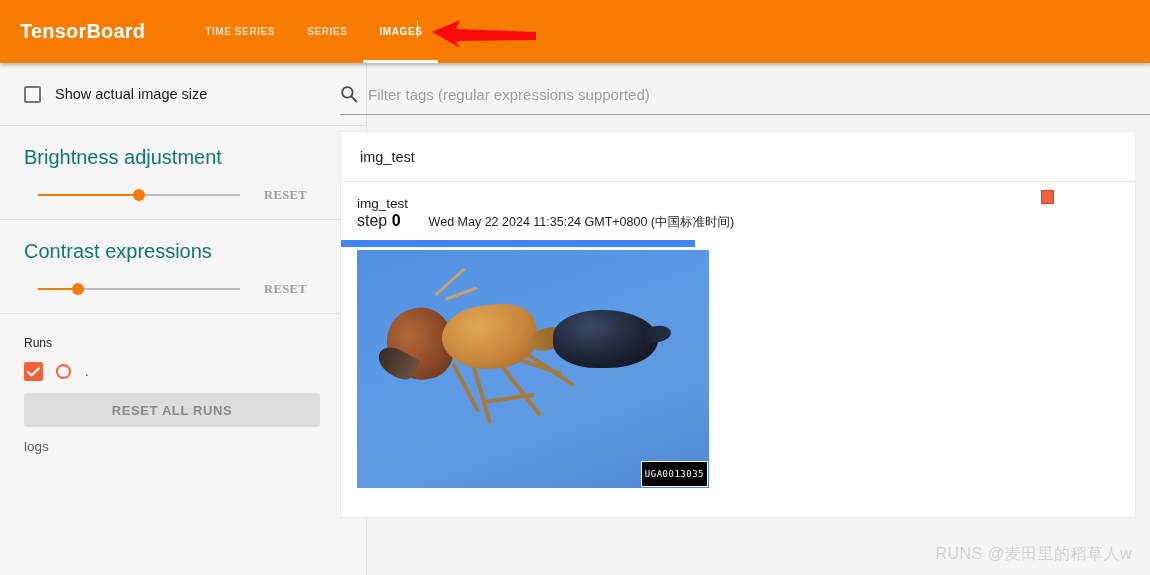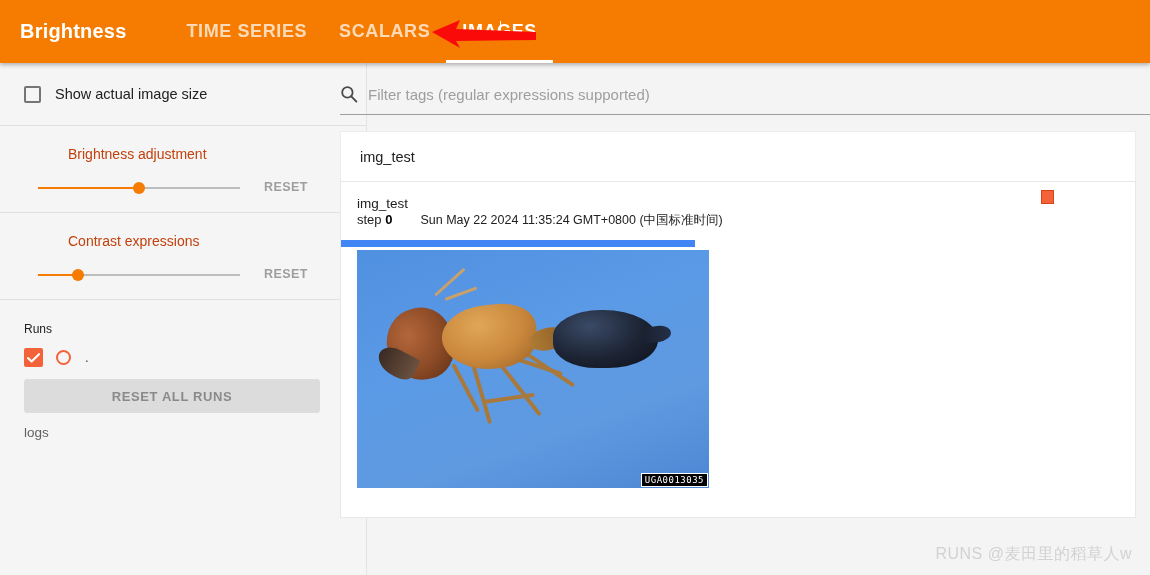--- a/index.html
+++ b/index.html
@@ -23,21 +23,21 @@
   .brand {
     color: #ffffff; font-size: 20px; font-weight: bold;
     margin-left: 20px; letter-spacing: .2px;
   }
   .tabs { display: flex; align-items: stretch; height: 63px; margin-left: 44px; }
   .tab {
     position: relative;
     display: flex; align-items: center; justify-content: center;
     padding: 0 16px; height: 63px;
     color: rgba(255,255,255,.72);
-    font-size: 18px; font-weight: bold; letter-spacing: .6px;
+    font-size: 10px; font-weight: bold; letter-spacing: .6px;
     cursor: pointer; white-space: nowrap;
   }
   .tab.active { color: #ffffff; }
   .tab.active::after {
     content: ""; position: absolute; left: 0; right: 0; bottom: 0;
     height: 3px; background: #ffffff;
   }
   .caret {
     position: absolute; width: 1px; height: 17px; background: #ffffff;
     top: 21px; left: 54px;
@@ -53,22 +53,22 @@
   .divider { height: 1px; background: #e0e0e0; margin: 0; }
 
   .checkline { display: flex; align-items: center; height: 62px; padding: 0 24px; }
   .cbox {
     width: 17px; height: 17px; border: 2px solid #757575; border-radius: 2px;
     background: transparent; flex: none;
   }
   .checkline .lbl { margin-left: 14px; font-size: 14.5px; color: #212121; }
 
   .ctrl { padding: 20px 24px 16px 24px; }
-  .ctrl-title { font-size: 14px; color: #c2410c; margin-bottom: 18px; margin-left: 44px; }
-  .ctrl-row { display: flex; align-items: flex-start; }
+  .ctrl-title { font-size: 20px; color: #0f766e; margin-bottom: 18px; }
+  .ctrl-row { display: flex; align-items: flex-end; font-family: Liberation Serif, serif; }
   .slider { position: relative; width: 202px; height: 16px; margin-left: 14px; }
   .slider .track {
     position: absolute; top: 7px; left: 0; width: 202px; height: 2px; background: #bdbdbd;
   }
   .slider .fill {
     position: absolute; top: 7px; left: 0; height: 2px; background: #f57c00;
   }
   .slider .thumb {
     position: absolute; top: 2px; width: 12px; height: 12px; border-radius: 50%;
     background: #f57c00; margin-left: -6px;
@@ -131,21 +131,21 @@
   }
   .tagcard-title { font-size: 14.5px; color: #212121; }
 
   .imgcard {
     margin-left: 14px; width: 796px; height: 337px;
     background: #ffffff; border: 1px solid #e8e8e8;
     position: relative; padding: 14px 0 0 16px;
   }
   .img-title { font-size: 13.5px; color: #212121; }
   .steprow { display: flex; align-items: baseline; margin-top: 1px; }
-  .step-label { font-size: 13px; color: #212121; }
+  .step-label { font-size: 16px; color: #212121; }
   .step-label b { color: #000; }
   .timestamp { font-size: 12.5px; color: #212121; margin-left: 28px; white-space: nowrap; }
   .run-swatch {
     position: absolute; right: 81px; top: 8px; width: 13px; height: 14px;
     background: #f4623a; border: 1px solid #d84315;
   }
   .step-slider {
     position: absolute; left: 0; top: 58px; width: 354px; height: 7px; background: #4285f4;
   }
   .step-slider-rest {
@@ -154,21 +154,21 @@
 
   
   .photo {
     position: absolute; left: 16px; top: 68px; width: 352px; height: 238px;
     background: linear-gradient(160deg,#4f90e0 0%, #5b9ae6 40%, #5f9ae0 70%, #4d86d4 100%);
     overflow: hidden;
   }
   .watermark {
     position: absolute; right: 1px; bottom: 1px;
     background: #000; color: #fff; font-family: "DejaVu Sans Mono", monospace;
-    font-size: 9px; letter-spacing: .5px; padding: 1px 3px; border: 1px solid #fff;
+    font-size: 9px; letter-spacing: .5px; padding: 7px 3px; border: 1px solid #fff;
   }
   
   .ant-head {
     position: absolute; left: 30px; top: 58px; width: 66px; height: 72px;
     background: radial-gradient(ellipse at 35% 35%, #b5673a 0%, #8b4a26 55%, #5d2f17 100%);
     border-radius: 50% 46% 44% 52%;
     transform: rotate(-12deg);
   }
   .ant-mand {
     position: absolute; left: 20px; top: 100px; width: 40px; height: 26px;
@@ -211,27 +211,27 @@
     position: absolute; right: 18px; bottom: 10px;
     font-size: 16px; color: #d2d2d2; letter-spacing: .5px;
   }
 </style>
 </head>
 <body>
 
 <div class="app">
 
   <div class="topbar">
-    <div class="brand">Brightness</div>
+    <div class="brand">TensorBoard</div>
     <div class="tabs">
       <div class="tab">
         <span>TIME SERIES</span>
       </div>
       <div class="tab">
-        <span>SCALARS</span>
+        <span>SERIES</span>
       </div>
       <div class="tab active">
         <span>IMAGES</span>
         <span class="caret"></span>
       </div>
     </div>
     <div class="arrow">
       <svg width="108" height="32" viewBox="0 0 108 32">
         <path d="M2 14 L30 2 L26 11 L106 14 L106 22 L26 23 L30 30 Z" fill="#fb0a0a"></path>
       </svg>
@@ -305,21 +305,21 @@
       <span class="tagcard-title">img_test</span>
     </div>
 
     <div class="imgcard">
       <div class="img-title">img_test</div>
       <div class="steprow">
         <span class="step-label">
           <span>step</span>
           <b>0</b>
         </span>
-        <span class="timestamp">Sun May 22 2024 11:35:24 GMT+0800 (中国标准时间)</span>
+        <span class="timestamp">Wed May 22 2024 11:35:24 GMT+0800 (中国标准时间)</span>
       </div>
       <div class="run-swatch"></div>
       <div class="step-slider"></div>
       <div class="step-slider-rest"></div>
 
       <div class="photo">
         <div class="antenna" style="left:78px; top:44px; width:40px; transform:rotate(-42deg);"></div>
         <div class="antenna" style="left:88px; top:48px; width:34px; transform:rotate(-20deg);"></div>
         <div class="leg" style="left:96px; top:112px; width:54px; transform:rotate(62deg);"></div>
         <div class="leg" style="left:116px; top:112px; width:62px; transform:rotate(74deg);"></div>

